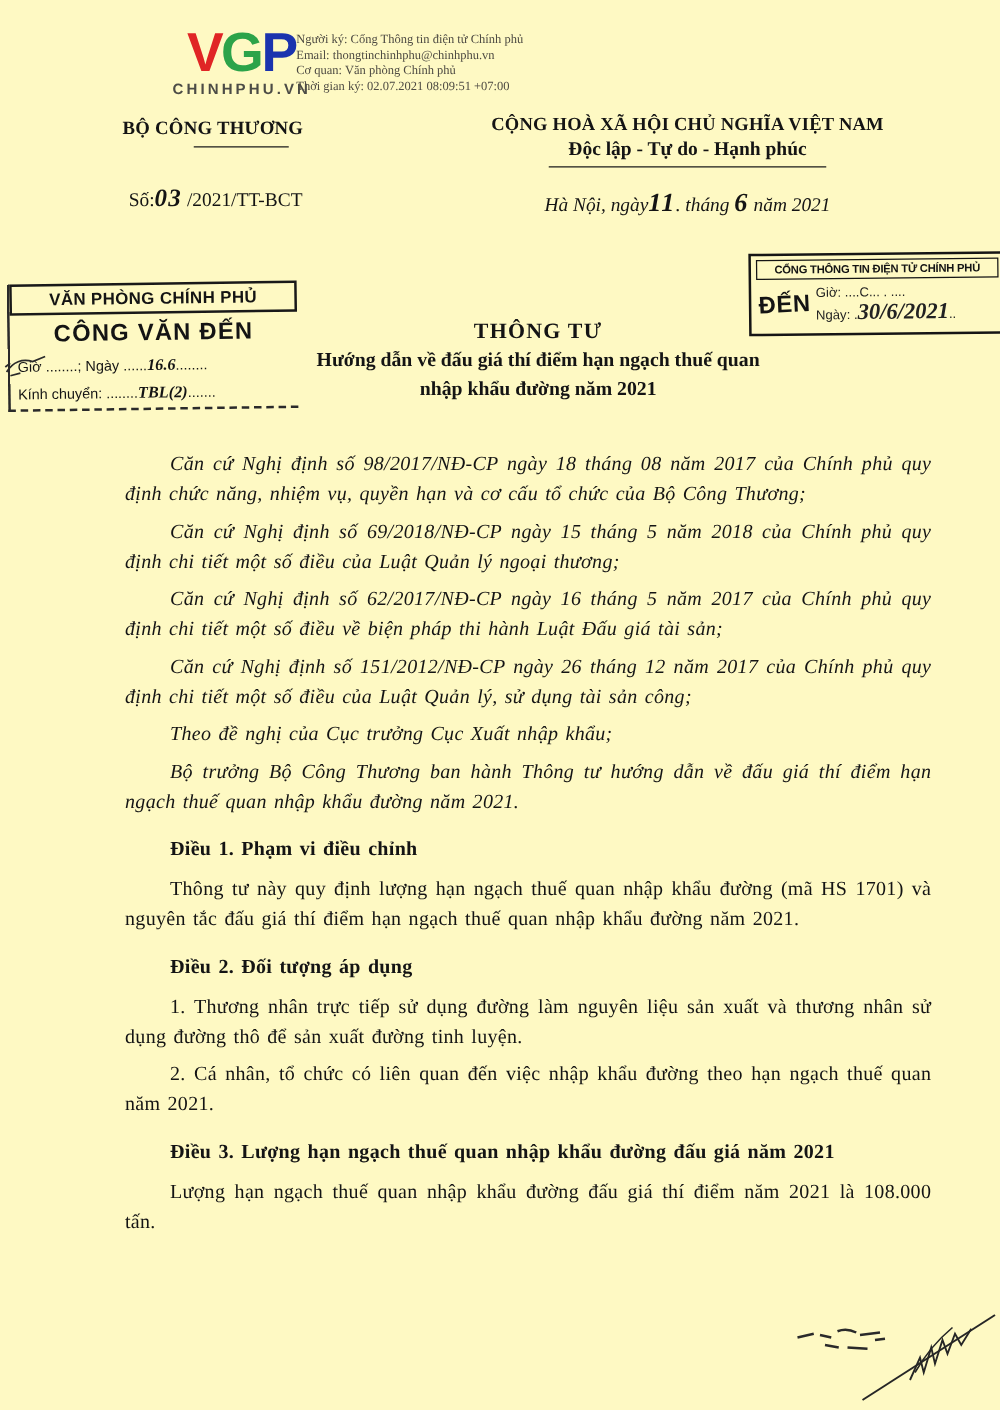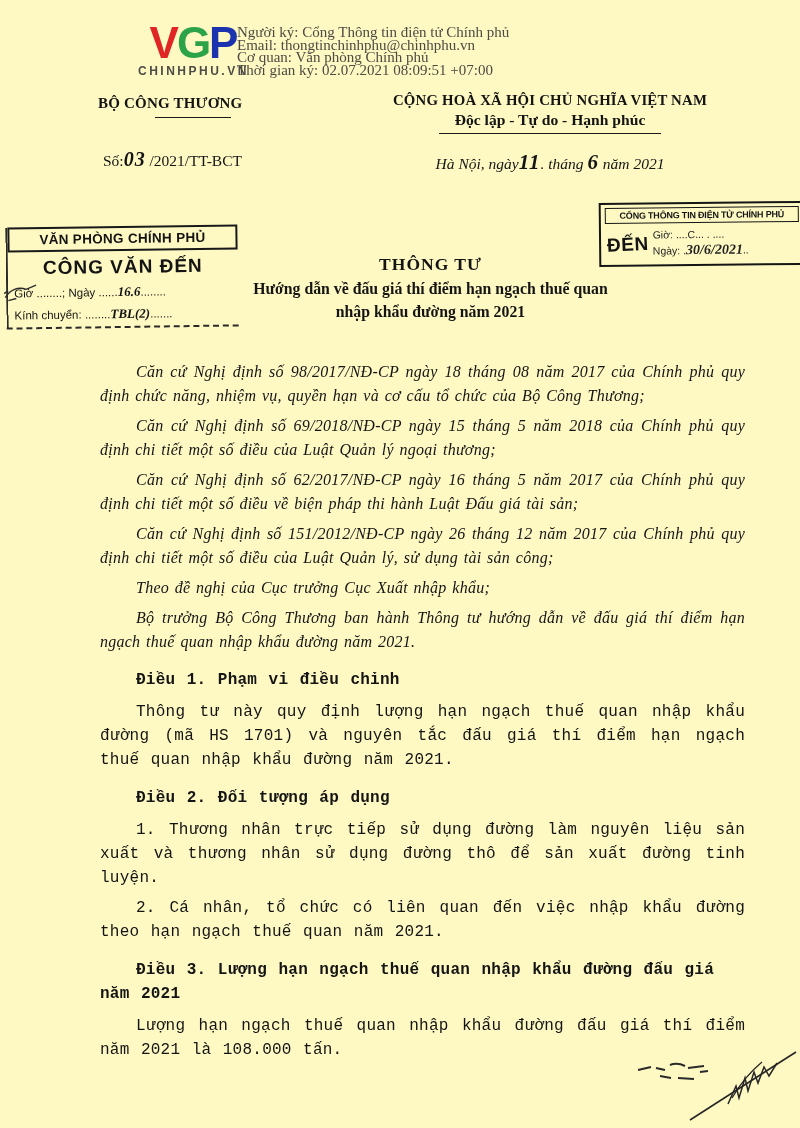--- a/index.html
+++ b/index.html
@@ -7,21 +7,21 @@
     position:relative; width:800px; height:1128px; background:#fef9c3;
     margin:0 auto; overflow:hidden; color:#141414;
     font-family:"Liberation Serif", serif;
   }
   
   .vgp{position:absolute; left:138px; top:22px; width:110px; text-align:center;}
   .vgp-letters{font-family:"Liberation Sans", sans-serif; font-weight:bold; font-size:44px; line-height:42px; letter-spacing:-2px;}
   .vgp-v{color:#e02525;} .vgp-g{color:#2ca349;} .vgp-p{color:#1b33ae;}
   .vgp-sub{font-family:"Liberation Sans", sans-serif; font-weight:bold; font-size:12px; letter-spacing:2.5px; color:#4c4c46; margin-top:0px;}
   .esign{position:absolute; left:237px; top:26px; width:260px;
-    font-family:"Liberation Serif", serif; font-size:15px; line-height:12.6px; color:#4d4a42;}
+    font-family:"Liberation Serif", serif; font-size:10px; line-height:12.6px; color:#4d4a42;}
   .esign div{white-space:nowrap;}
   
   .org{position:absolute; left:98px; top:95px; width:190px; text-align:left;}
   .org-name{font-weight:bold; font-size:15px; letter-spacing:0.2px;}
   .org-rule{width:76px; border-top:1.6px solid #1b1b1b; margin:5px auto 0;}
   .nat{position:absolute; left:355px; top:92px; width:390px; text-align:center;}
   .nat-l1{font-weight:bold; font-size:14.8px; letter-spacing:0.2px;}
   .nat-l2{font-weight:bold; font-size:15.6px; margin-top:2px;}
   .nat-rule{width:222px; border-top:1.8px solid #1b1b1b; margin:4px auto 0;}
   .doc-no{position:absolute; left:103px; top:148px; font-size:15.5px;}
@@ -32,21 +32,21 @@
   .place-date .hw-big{font-size:21px;}
   
   .pstamp{position:absolute; left:599px; top:202px; width:194px; border:2.5px solid #151515;
     transform:rotate(-0.6deg); padding:3px 4px 6px; background:rgba(255,255,255,0.0);
     font-family:"Liberation Sans", sans-serif;}
   .pstamp-head{border:1.8px solid #151515; font-weight:bold; font-size:9px; letter-spacing:-0.2px;
     text-align:center; padding:2px 0; white-space:nowrap; overflow:hidden;}
   .pstamp-row{display:flex; margin-top:4px;}
   .pstamp-den{font-weight:bold; font-size:19px; letter-spacing:0.5px; margin:6px 4px 0 2px; transform:rotate(-2deg);}
   .pstamp-lines{font-size:10.5px; line-height:15px; color:#222;}
-  .pstamp-lines .hw{font-family:"Liberation Serif", serif; font-size:14px;}
+  .pstamp-lines .hw{font-family:"Liberation Serif", serif; font-size:18px;}
   
   .istamp{position:absolute; left:6px; top:226px; width:230px; transform:rotate(-0.8deg);
     font-family:"Liberation Sans", sans-serif; border-left:2px solid #2a2a2a;
     border-bottom:2px dashed #2a2a2a; padding:0 0 4px 0;}
   .istamp-office{border:2px solid #191919; text-align:center; font-weight:bold; font-size:13.5px;
     padding:3px 2px; letter-spacing:0.3px;}
   .istamp-title{text-align:center; font-weight:bold; font-size:19px; letter-spacing:1px; margin-top:5px;}
   .istamp-line{font-size:11.5px; margin:6px 2px 0 6px; white-space:nowrap;}
   .istamp-line .hw{font-family:"Liberation Serif", serif; font-size:13px;}
   .iscribble{position:absolute; left:-6px; top:52px;}
@@ -54,21 +54,21 @@
   .title{position:absolute; left:168px; top:254px; width:525px; text-align:center;}
   .title-kind{font-weight:bold; font-size:17.5px; letter-spacing:1px;}
   .title-l1,.title-l2{font-weight:bold; font-size:15.8px; line-height:23px;}
   .title-l1{margin-top:2px;}
   
   .body{position:absolute; left:100px; top:360px; width:645px;
     font-size:16px; line-height:24px; letter-spacing:0.25px; word-spacing:1.5px;
     text-align:justify;}
   .body p{margin:0 0 6px; text-indent:36px;}
   .preamble p{font-style:italic;}
-  .articles{margin-top:12px;font-family:Liberation Mono, monospace;}
+  .articles{margin-top:12px;}
   .art-head{font-weight:bold; text-indent:36px; margin:14px 0 8px; text-align:left;}
   
   .sig{position:absolute; left:630px; top:1032px;}
 </style>
 </head>
 <body>
 
 <div class="page">
 
   <div class="vgp">

